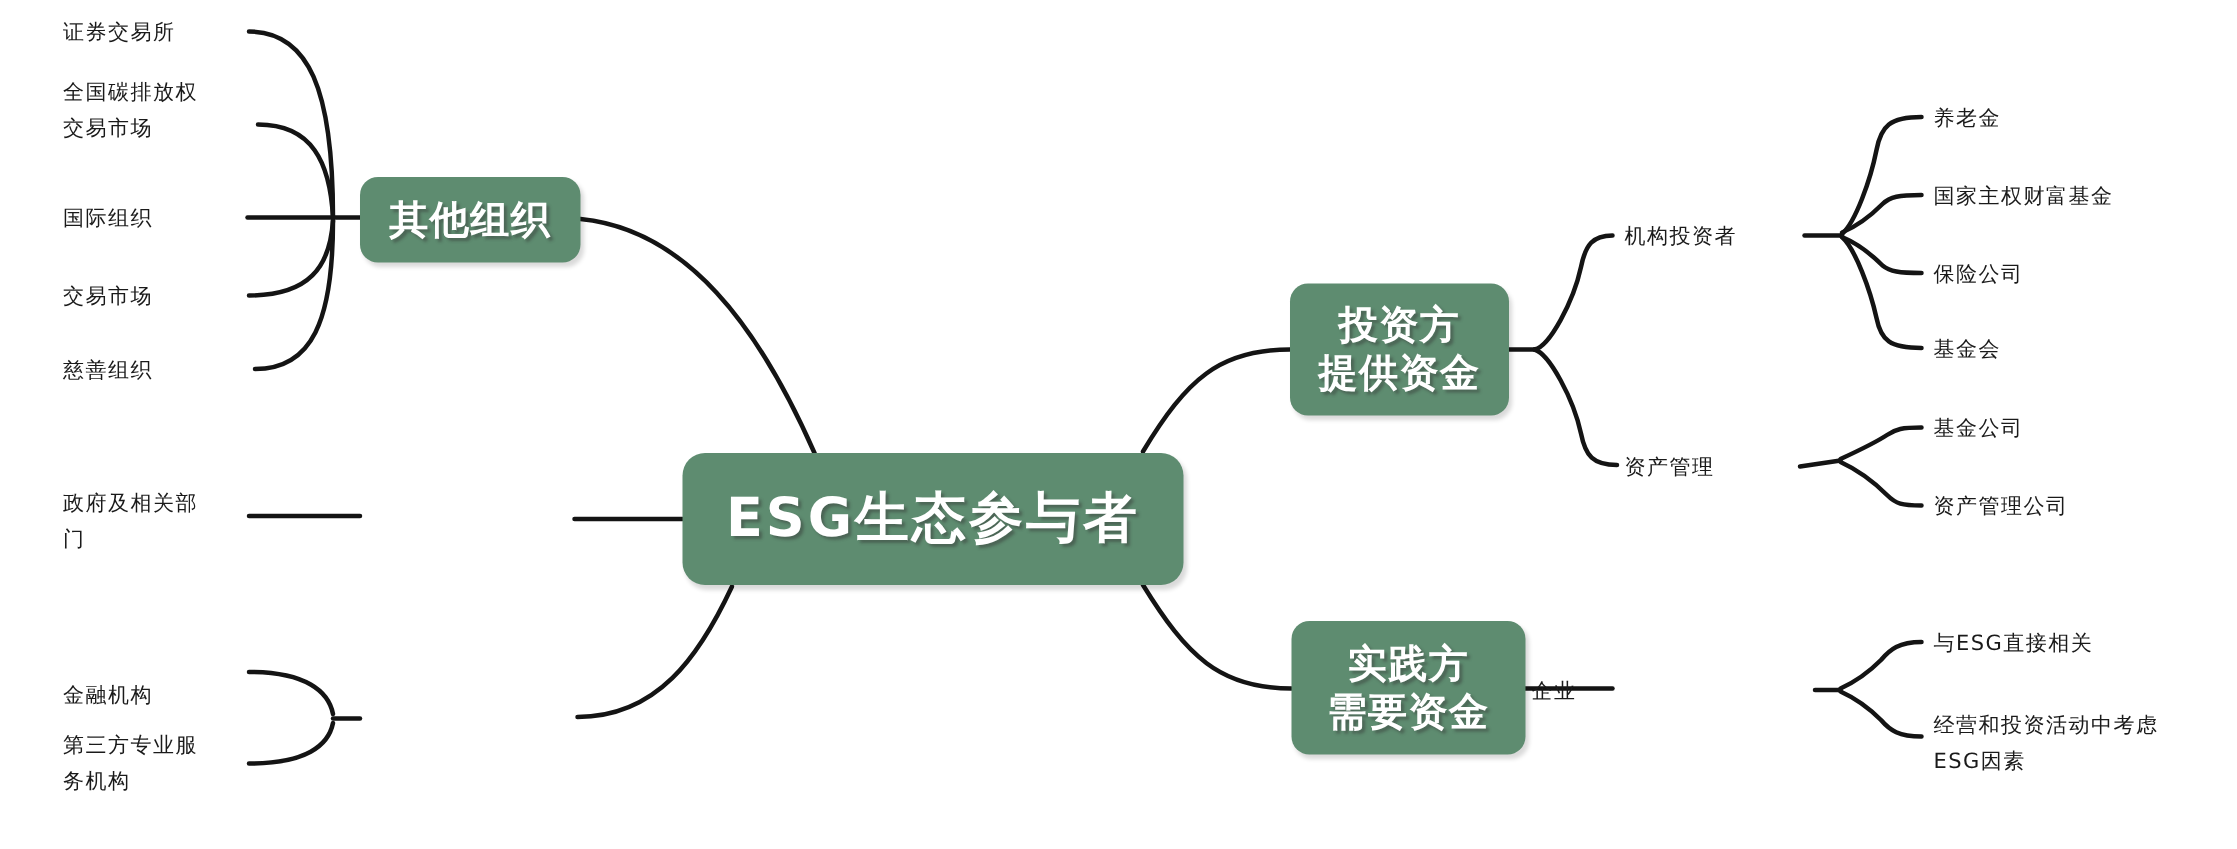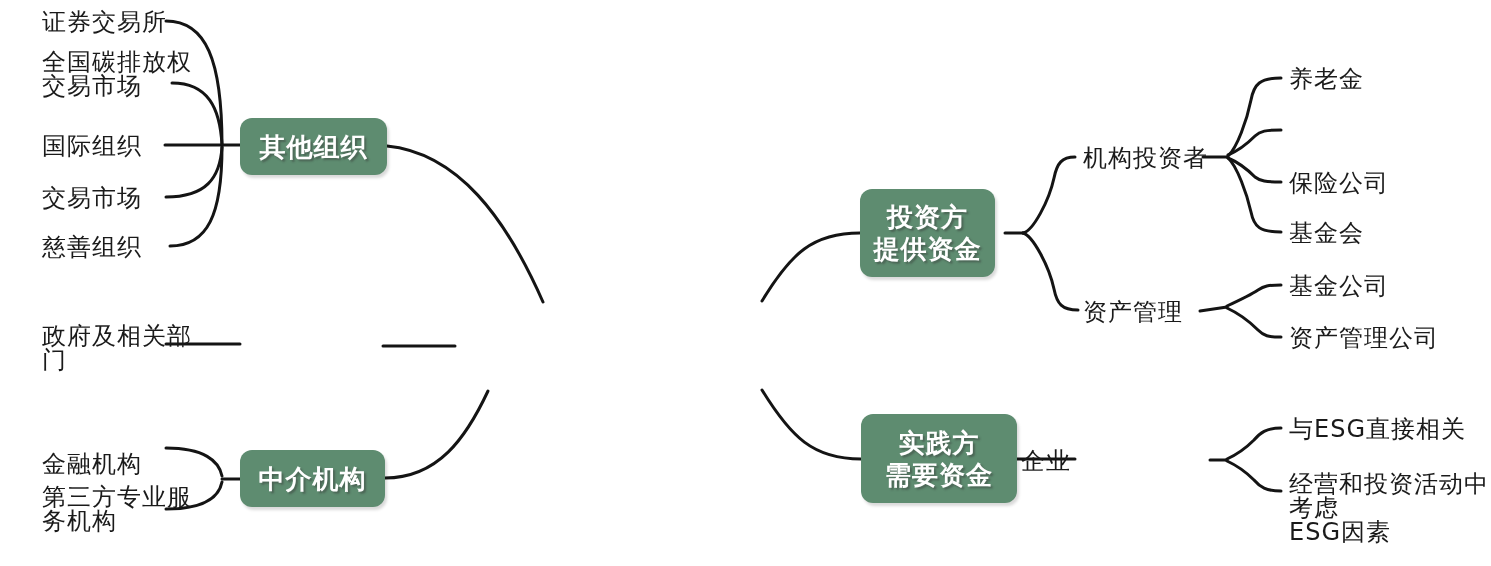--- a/index.html
+++ b/index.html
@@ -8,21 +8,21 @@
     width:1491px;
     height:566px;
     background:#ffffff;
     font-family:"DejaVu Sans","Liberation Sans",sans-serif;
     overflow:hidden;
   }
   .edges{position:absolute;left:0;top:0;width:1491px;height:566px;}
   .edges path{fill:none;stroke:#141414;stroke-width:3;stroke-linecap:round;stroke-linejoin:round;}
   .label{
     position:absolute;
-    font-size:24px;
+    font-size:14px;
     color:#1a1a1a;
     line-height:24px;
     letter-spacing:1px;
     white-space:pre-line;
   }
   .box{
     position:absolute;
     background:#5e8c70;
     color:#ffffff;
     font-weight:bold;
@@ -74,46 +74,47 @@
     <path d="M1228,158 C1237,166 1247,194 1251,212 C1254,227 1260,232 1281,232"></path>
     <path d="M1200,311 L1227,307"></path>
     <path d="M1227,306 C1240,300 1252,294 1258,290 C1264,286 1268,285 1281,285"></path>
     <path d="M1227,308 C1240,314 1252,324 1258,330 C1264,336 1268,337 1281,337"></path>
     <path d="M1007,459 L1075,459"></path>
     <path d="M1210,460 L1227,460"></path>
     <path d="M1227,459 C1238,454 1248,446 1254,440 C1260,433 1266,428 1281,428"></path>
     <path d="M1227,461 C1238,466 1248,474 1254,480 C1260,487 1266,491 1281,491"></path>
   </svg>
 
+  <div class="box center" style="left:455px;top:302px;width:334px;height:88px">ESG生态参与者</div>
 
   <div class="box" style="left:240px;top:118px;width:147px;height:57px">其他组织</div>
-  <div class="box" style="left:240px;top:450px;width:145px;height:57px">中介机构</div>
 
   <div class="label" style="left:42px;top:10px">证券交易所</div>
   <div class="label" style="left:42px;top:50px">全国碳排放权
 交易市场</div>
   <div class="label" style="left:42px;top:134px">国际组织</div>
   <div class="label" style="left:42px;top:186px">交易市场</div>
   <div class="label" style="left:42px;top:235px">慈善组织</div>
   <div class="label" style="left:42px;top:324px">政府及相关部
 门</div>
   <div class="label" style="left:42px;top:452px">金融机构</div>
   <div class="label" style="left:42px;top:485px">第三方专业服
 务机构</div>
 
-  <div class="box" style="left:860px;top:189px;width:135px;height:88px">投资方
+  <div class="box" style="left:860px;top:189px;width:146px;height:88px">投资方
 提供资金</div>
   <div class="box" style="left:861px;top:414px;width:156px;height:89px">实践方
 需要资金</div>
 
   <div class="label" style="left:1083px;top:146px">机构投资者</div>
   <div class="label" style="left:1083px;top:300px">资产管理</div>
   <div class="label" style="left:1021px;top:449px">企业</div>
 
   <div class="label" style="left:1289px;top:67px">养老金</div>
+  <div class="label" style="left:1289px;top:119px">国家主权财富基金</div>
   <div class="label" style="left:1289px;top:171px">保险公司</div>
   <div class="label" style="left:1289px;top:221px">基金会</div>
   <div class="label" style="left:1289px;top:274px">基金公司</div>
   <div class="label" style="left:1289px;top:326px">资产管理公司</div>
   <div class="label" style="left:1289px;top:417px">与ESG直接相关</div>
   <div class="label" style="left:1289px;top:472px">经营和投资活动中考虑
 ESG因素</div>
 
 </div>
 

